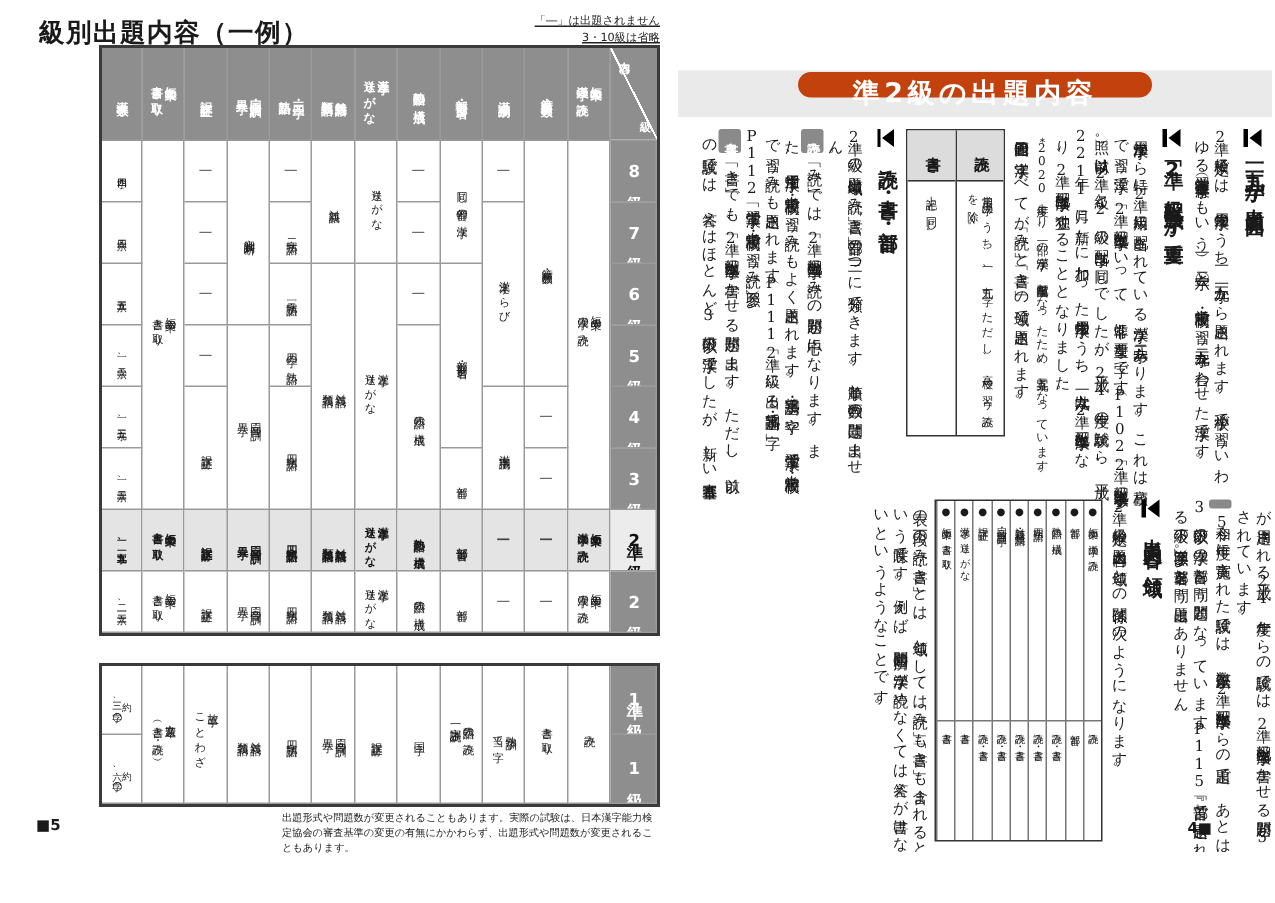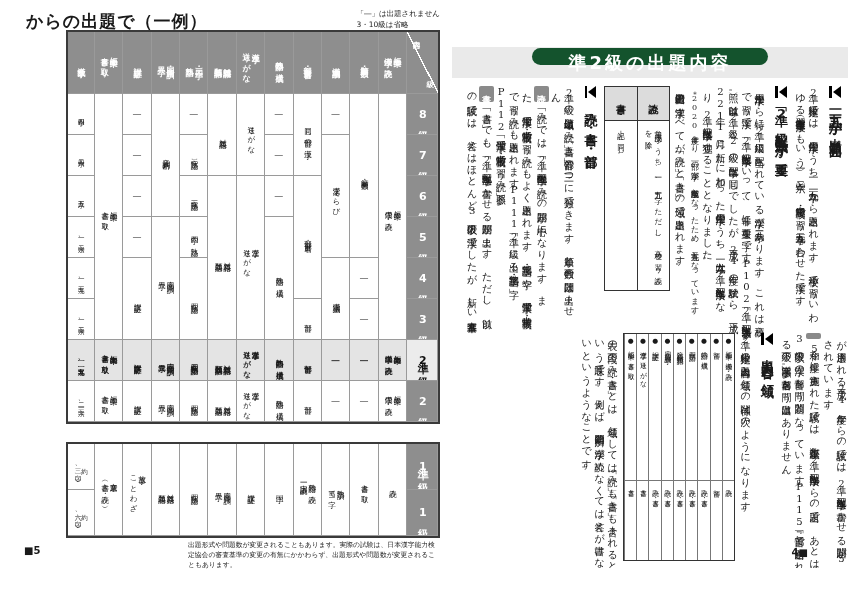--- a/index.html
+++ b/index.html
@@ -2,21 +2,21 @@
 <html><head>
 <meta charset="utf-8">
 <style>
   * { box-sizing: border-box; margin: 0; padding: 0; }
   html,body { width:850px; height:602px; background:#fff; overflow:hidden;
               font-family:"DejaVu Serif", serif; color:#1a1a1a; }
   .page { position:absolute; top:0; background:#fff; }
   
   #left-page  { left:18px;  width:428px; height:602px; }
   #lp-title { position:absolute; left:8px; top:10px; font:bold 17px "DejaVu Sans",sans-serif; letter-spacing:1px; }
-  #lp-note { position:absolute; right:6px; top:8px; font:7.5px/1.5 "DejaVu Sans",sans-serif; color:#222; }
+  #lp-note { position:absolute; right:6px; top:8px; text-align:right; font:7.5px/1.5 "DejaVu Sans",sans-serif; color:#222;text-decoration:underline; }
   .ltable { position:absolute; left:48px; top:30px; width:374px; display:grid;
             grid-template-columns:27px repeat(11,1fr) 31px;
             grid-template-rows:62px repeat(8,41px);
             border:2px solid #3a3a3a; background:#fff; }
   .stable { position:absolute; left:48px; top:442px; width:374px; display:grid;
             grid-template-columns:27px repeat(11,1fr) 31px;
             grid-template-rows:repeat(2,46px);
             border:2px solid #3a3a3a; background:#fff; }
   .cell { display:flex; align-items:center; justify-content:center; overflow:hidden;
           border-right:1px solid #9a9a9a; border-bottom:1px solid #9a9a9a;
@@ -30,21 +30,21 @@
   .lvl .vt { letter-spacing:0; }
   .lvl-hl { background:#ececec; color:#111; }
   .corner { position:relative; background:linear-gradient(to top right,#8e8e8e 49%,#fff 49%,#fff 51.5%,#8e8e8e 51.5%); color:#fff; font:bold 7.5px "DejaVu Sans",sans-serif; border-bottom:1px solid #9a9a9a; }
   .corner .c-top { position:absolute; top:3px; left:4px; writing-mode:vertical-rl; text-orientation:upright; }
   .corner .c-bot { position:absolute; bottom:3px; right:4px; }
   #lp-footnote { position:absolute; left:170px; top:540px; width:252px; font:6.8px/1.5 "DejaVu Sans",sans-serif; color:#222; }
   #lp-pageno { position:absolute; left:6px; top:545px; font:bold 10px "DejaVu Sans",sans-serif; }
   
   #right-page { left:452px; width:396px; height:602px; }
   #rp-band { position:absolute; left:0; top:47px; width:100%; height:31px; background:#eaeaea; }
-  #rp-pill { position:absolute; left:50%; top:1px; transform:translateX(-50%); width:236px; height:17px; background:#14532d; border-radius:15px; color:#fff; font:bold 18px/29px "DejaVu Sans",sans-serif; text-align:center; letter-spacing:3px; }
+  #rp-pill { position:absolute; left:50%; top:1px; transform:translateX(-50%); width:236px; height:17px; background:#c2410c; border-radius:15px; color:#fff; font:bold 18px/29px "DejaVu Sans",sans-serif; text-align:center; letter-spacing:3px; }
   #rp-flow { position:absolute; left:0; top:86px; width:100%; height:482px;
              writing-mode:vertical-rl; text-orientation:upright;
              columns:2; column-gap:12px; column-fill:auto; overflow:hidden; }
   .sec-h { font:bold 13px "DejaVu Sans",sans-serif; letter-spacing:2px; margin:0 4px 0 6px; }
   .arrow { display:inline-block; width:12px; height:12px; position:relative; margin-bottom:4px; }
   .arrow::before { content:""; position:absolute; left:0; top:0; bottom:0; width:2.5px; background:#000; }
   .arrow::after { content:""; position:absolute; left:3.5px; top:0;
                   border-top:6px solid transparent; border-bottom:6px solid transparent; border-right:8.5px solid #000; }
   .para { font-size:10px; line-height:1.3; letter-spacing:0.5px; margin:0 1px; }
   .note-s { font-size:8px; line-height:1.3; color:#222; margin:0 2px; }
@@ -60,21 +60,21 @@
             display:grid; grid-template-rows:146px 1fr; grid-template-columns:repeat(9,1fr); }
   .dt-cell { border-left:1px solid #777; display:flex; justify-content:center; padding-top:3px;
              font:6.8px/1.2 "DejaVu Sans",sans-serif; overflow:hidden; }
   .dt-dom { border-top:1px solid #777; }
   #rp-pageno { position:absolute; right:40px; top:547px; font:bold 10px "DejaVu Sans",sans-serif; }
 </style>
 </head>
 <body>
 
 <div id="left-page" class="page">
-  <div id="lp-title">からの出題で（一例）</div>
+  <div id="lp-title">級別出題内容（一例）</div>
   <div id="lp-note">
     <div>「―」は出題されません</div>
     <div>3・10級は省略</div>
   </div>
   <div class="ltable" id="ltable">
       <div class="cell head" style="grid-area: 1 / 1;">
         <span class="vt">漢字数</span>
       </div>
       <div class="cell kanji-count" style="grid-area: 2 / 1 / span 1;">
         <span class="vt">四四〇字</span>

